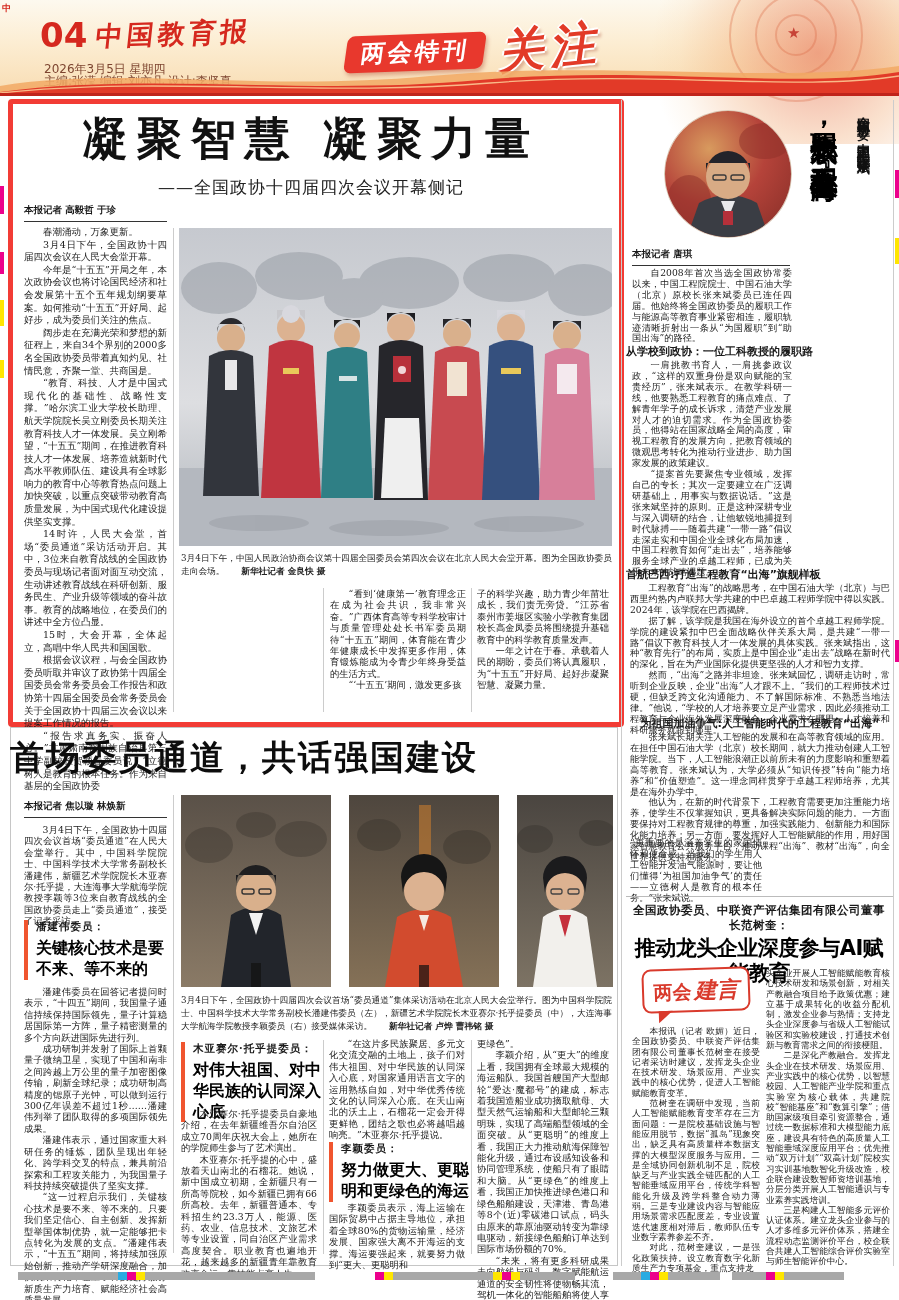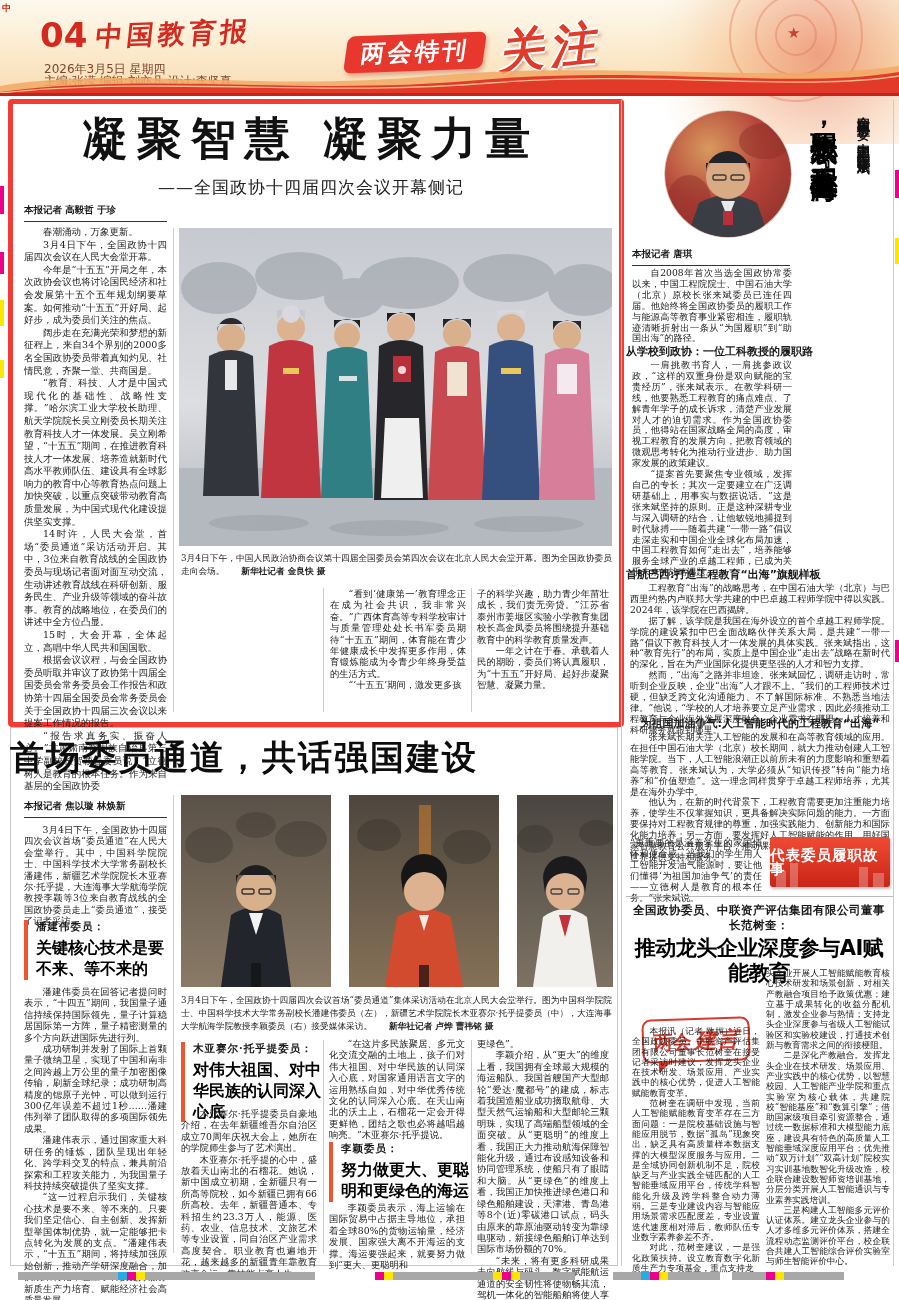--- a/index.html
+++ b/index.html
@@ -372,27 +372,20 @@
     <p>然而，“出海”之路并非坦途。张来斌回忆，调研走访时，常听到企业反映，企业“出海”人才跟不上。“我们的工程师技术过硬，但缺乏跨文化沟通能力、不了解国际标准、不熟悉当地法律。”他说，“学校的人才培养要立足产业需求，因此必须推动工程教育与企业海外发展深度融合。企业需求在哪里，人才培养和科研服务就跟到哪里。”</p>
   </div>
   <div class="abs rsub" style="left:630px;top:716px;width:260px">为祖国加油争气:人工智能时代的工程教育“出海”</div>
   <div class="abs bodytxt rbody" style="left:630px;top:732px;width:260px">
     <p>张来斌长期关注人工智能的发展和在高等教育领域的应用。在担任中国石油大学（北京）校长期间，就大力推动创建人工智能学院。当下，人工智能浪潮正以前所未有的力度影响和重塑着高等教育。张来斌认为，大学必须从“知识传授”转向“能力培养”和“价值塑造”。这一理念同样贯穿于卓越工程师培养，尤其是在海外办学中。</p>
     <p>他认为，在新的时代背景下，工程教育需要更加注重能力培养，使学生不仅掌握知识，更具备解决实际问题的能力。一方面要保持对工程教育规律的尊重，加强实践能力、创新能力和国际化能力培养；另一方面，要发挥好人工智能赋能的作用，用好国家智慧教育公共服务平台，推动课程“出海”、教材“出海”，向全世界提供支持和服务。</p>
   </div>
   <div class="abs bodytxt rbody" style="left:630px;top:838px;width:132px">
     <p class="noindent">“更重要的是涵养学生的家国情怀和使命感。当我们的学生用人工智能开发油气能源时，要让他们懂得‘为祖国加油争气’的责任——立德树人是教育的根本任务。”张来斌说。</p>
   </div>
-  <div class="abs dutybadge" style="left:770px;top:837px;width:120px;height:50px">
-    <span class="bldg" style="left:6px;bottom:0;width:10px;height:16px"></span>
-    <span class="bldg" style="left:20px;bottom:0;width:8px;height:24px"></span>
-    <span class="bldg" style="right:22px;bottom:0;width:9px;height:20px"></span>
-    <span class="bldg" style="right:6px;bottom:0;width:11px;height:14px"></span>
-    <span>代表委员履职故事</span>
-  </div>
 
   <div class="abs hrule" style="left:626px;top:896px;width:267px"></div>
 
   <div class="abs fankick" style="left:628px;top:903px;width:262px">全国政协委员、中联资产评估集团有限公司董事长范树奎：</div>
   <div class="abs fanhead" style="left:626px;top:936px;width:266px">推动龙头企业深度参与AI赋能教育</div>
   <div class="abs speechbadge" style="left:642px;top:968px;width:92px">
     <span class="b1">两会</span>
     <span class="b2">建言</span>
     <span class="tail"></span>
   </div>

